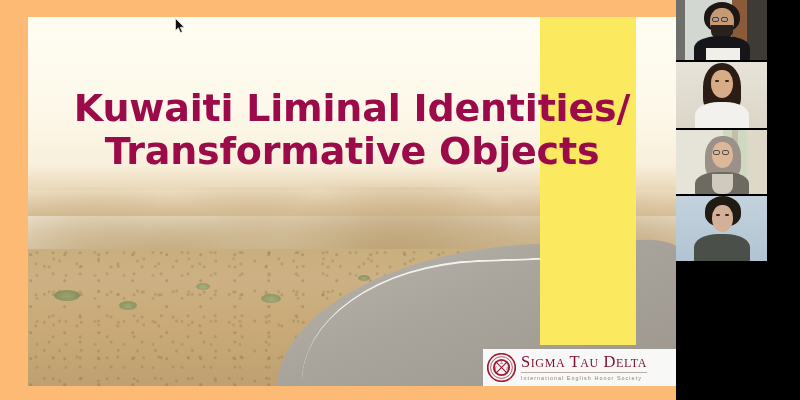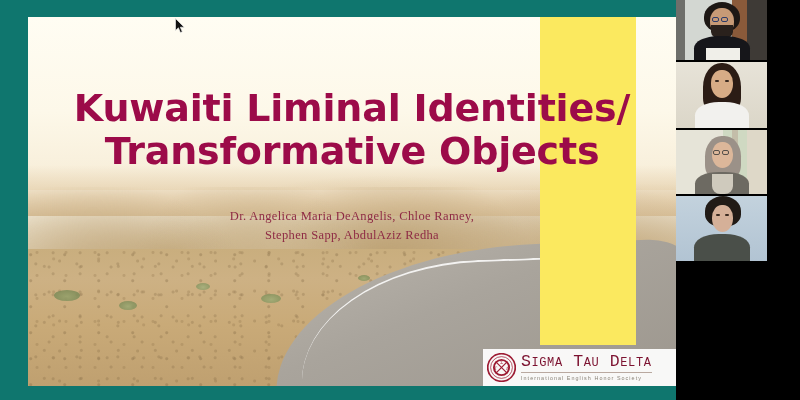--- a/index.html
+++ b/index.html
@@ -4,21 +4,21 @@
 <style>
   * { margin:0; padding:0; box-sizing:border-box; }
   html,body { width:800px; height:400px; background:#000; overflow:hidden; }
   body { font-family:"Liberation Sans", sans-serif; }
 
   #app { position:relative; width:800px; height:400px; background:#000; }
 
   
   #stage {
     position:absolute; left:0; top:0; width:676px; height:400px;
-    background:#0f766e; overflow:hidden;
+    background:#fdba74; overflow:hidden;
   }
   #slide {
     position:absolute; left:28px; top:17px; width:648px; height:369px;
     background:#fffdf4; overflow:hidden;
   }
 
   
   .photo { position:absolute; left:0; right:0; bottom:0; height:100%; overflow:hidden; }
   .sky {
     position:absolute; left:0; top:0; width:100%; height:47%;
@@ -103,21 +103,21 @@
   
   .logo {
     position:absolute; left:455px; top:332px; width:193px; height:37px;
     background:rgba(255,255,255,.93);
     display:flex; align-items:center; gap:5px; padding:0 4px;
     z-index:6;
   }
   .seal { width:29px; height:29px; flex:0 0 29px; position:relative; }
   .logo-text { display:flex; flex-direction:column; line-height:1; }
   .logo-main {
-    font-family:Liberation Mono, monospace; font-variant:small-caps;
+    font-family:Liberation Serif, serif; font-variant:small-caps;
     font-size:16.5px; color:#7c1230; letter-spacing:.6px; white-space:nowrap;
   }
   .logo-sub {
     font-family:"Liberation Sans", sans-serif; font-size:5.4px;
     color:#8a8378; letter-spacing:1.05px; white-space:nowrap; margin-top:2px;
   }
   .logo-rule { height:1px; background:#b9a9a0; margin:2px 0 1px; }
 
   
   .cursor { position:absolute; left:175px; top:18px; z-index:30; }
@@ -158,24 +158,20 @@
         <div class="road-edge"></div>
       </div>
 
       <div class="band"></div>
 
       <div class="title">
         <span class="l1">Kuwaiti Liminal Identities/</span>
         <span class="l2">Transformative Objects</span>
       </div>
 
-      <div class="subtitle">
-        <span>Dr. Angelica Maria DeAngelis, Chloe Ramey,</span>
-        <span>Stephen Sapp, AbdulAziz Redha</span>
-      </div>
 
       <div class="logo">
         <div class="seal">
           <svg viewBox="0 0 40 40" width="29" height="29" aria-hidden="true">
             <circle cx="20" cy="20" r="19" fill="none" stroke="#9d1b33" stroke-width="2.4"></circle>
             <circle cx="20" cy="20" r="15" fill="none" stroke="#9d1b33" stroke-width="1"></circle>
             <circle cx="20" cy="20" r="10.5" fill="none" stroke="#9d1b33" stroke-width="2.6"></circle>
             <line x1="12" y1="12" x2="28" y2="28" stroke="#9d1b33" stroke-width="1.6"></line>
             <line x1="28" y1="12" x2="12" y2="28" stroke="#9d1b33" stroke-width="1.6"></line>
             <text x="20" y="15" font-size="6" fill="#9d1b33" text-anchor="middle" font-family="DejaVu Serif, serif">Σ</text>

